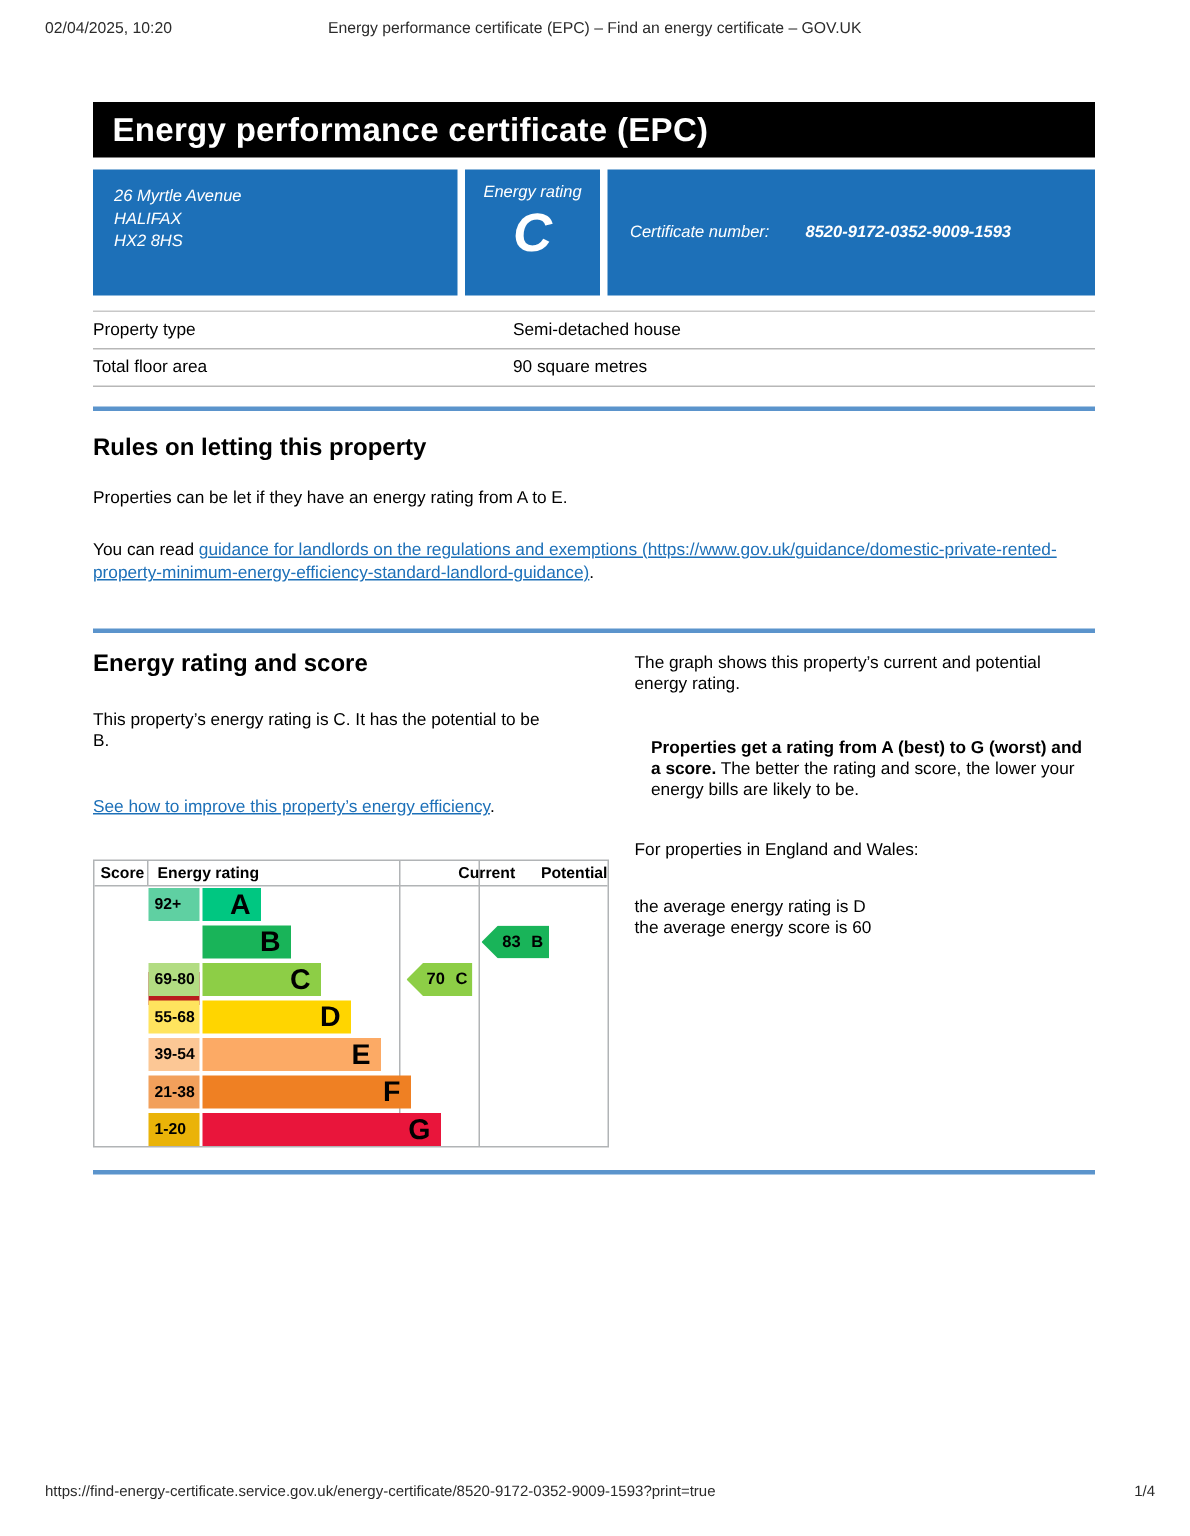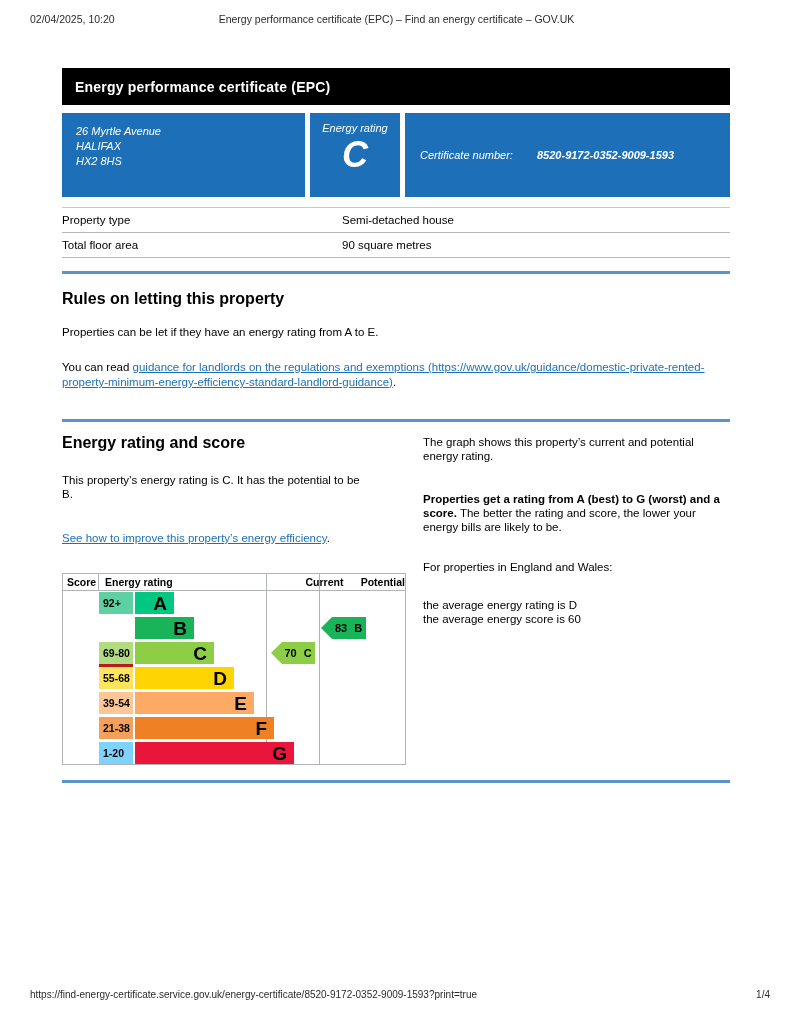--- a/index.html
+++ b/index.html
@@ -8,21 +8,21 @@
     width: 793px; height: 1024px;
     font-family: "Liberation Sans", "DejaVu Sans", sans-serif;
     color: #000; position: relative; overflow: hidden;
   }
   .print-header { position: absolute; top: 13px; left: 0; width: 793px; font-size: 10.5px; color: #2b2b2b; }
   .print-date { position: absolute; left: 30px; top: 0; }
   .print-title { width: 100%; text-align: center; }
   .content { position: absolute; left: 62px; top: 68px; width: 668px; }
 
   .banner { background: #000; color: #fff; height: 37px; display: flex; align-items: center; padding-left: 13px; }
-  .banner h1 { font-size: 14px; font-weight: bold; letter-spacing: 0.2px; }
+  .banner h1 { font-size: 22px; font-weight: bold; letter-spacing: 0.2px; }
 
   .summary-row { display: flex; gap: 5px; margin-top: 8px; height: 84px; font-style: italic; }
   .box { background: #1d70b8; color: #fff; }
   .address-box { width: 243px; padding: 11px 14px; font-size: 11px; line-height: 1.35; }
   .rating-box { width: 90px; text-align: center; padding-top: 9px; }
   .rating-box .rating-label { font-size: 11px; }
   .rating-box .rating-letter { font-size: 36px; font-weight: bold; line-height: 1.1; margin-top: 1px; }
   .validity-col { flex: 1; display: flex; flex-direction: column; gap: 3px; }
   .validity-col .box { flex: 1; display: flex; align-items: center; padding-left: 15px; font-size: 11px; }
   .kv-label { width: 117px; }
@@ -43,21 +43,21 @@
   .rules-p1 { margin-top: 17px; }
   .rules-p2 { margin-top: 21px; line-height: 15px; }
   a.gov-link { color: #1d70b8; text-decoration: underline; }
 
   .columns { display: flex; margin-top: 12px; }
   .col-left { width: 310px; margin-right: 51px; }
   .col-right { width: 307px; }
   .col-left .intro { margin-top: 21px; }
   .col-left .improve { margin-top: 30px; line-height: 15px; }
   .col-right .p1 { margin-top: 1px; }
-  .col-right .p2 { margin-top: 29px; }
+  .col-right .p2 { margin-top: 29px; margin-left: 11px; }
   .col-right .p3 { margin-top: 26px; }
   .col-right .p4 { margin-top: 24px; }
 
   .epc-chart { position: relative; margin-top: 27px; width: 344px; height: 192px; border: 1px solid #b1b4b6; background: #fff; }
   .chart-header { display: flex; height: 17px; border-bottom: 1px solid #b1b4b6; font-size: 10.5px; font-weight: bold; align-items: center; }
   .hd-score { width: 36px; padding-left: 4px; border-right: 1px solid #b1b4b6; height: 100%; display: flex; align-items: center; }
   .hd-rating { flex: 1; padding-left: 6px; }
   .hd-current { width: 53px; text-align: center; }
   .hd-potential { width: 54px; text-align: right; }
   .vline { position: absolute; top: 0; bottom: 0; width: 1px; background: #b1b4b6; }
@@ -172,21 +172,21 @@
                 <span class="band-letter">E</span>
               </div>
             </div>
             <div class="band-row">
               <div class="score-cell" style="background: rgb(242, 160, 91);">21-38</div>
               <div class="band-bar" style="width: 139px; background: rgb(239, 128, 35);">
                 <span class="band-letter">F</span>
               </div>
             </div>
             <div class="band-row">
-              <div class="score-cell" style="background: #7dd3fc;">1-20</div>
+              <div class="score-cell" style="background: #eab308;">1-20</div>
               <div class="band-bar" style="width: 159px; background: rgb(233, 21, 59);">
                 <span class="band-letter">G</span>
               </div>
             </div>
           </div>
       <div class="rating-arrow" style="left: 208px; width: 44px; top: 68px; background: rgb(141, 206, 70);">
             <span>70</span>
             <span class="arrow-gap"></span>
             <span>C</span>
           </div>

